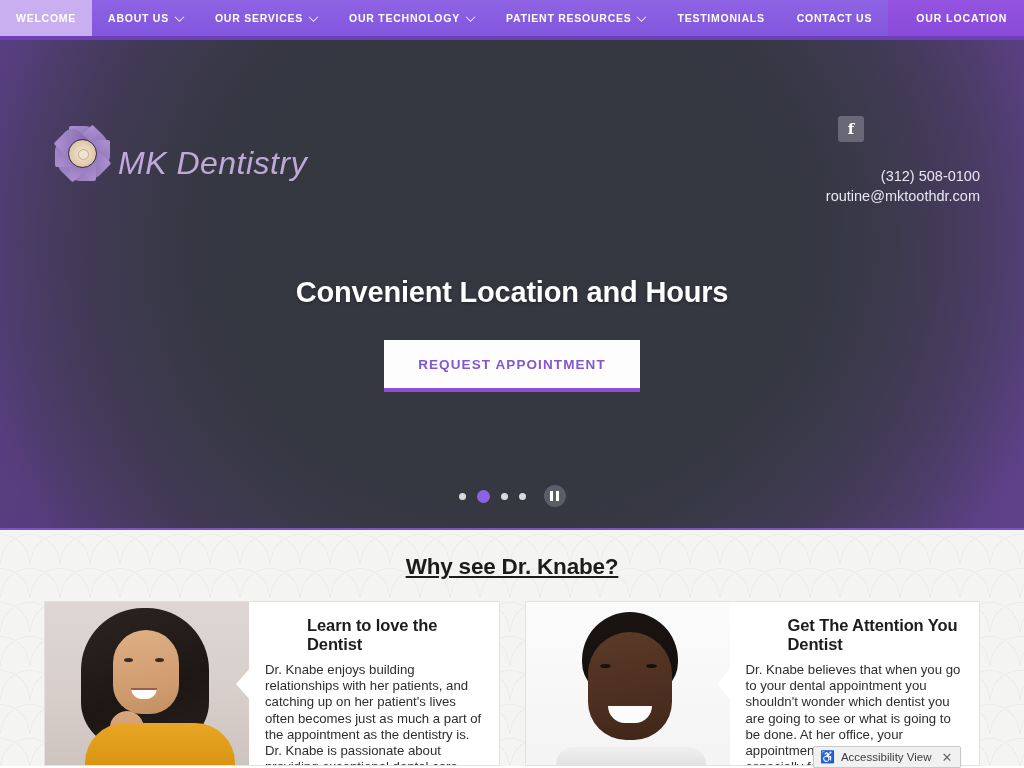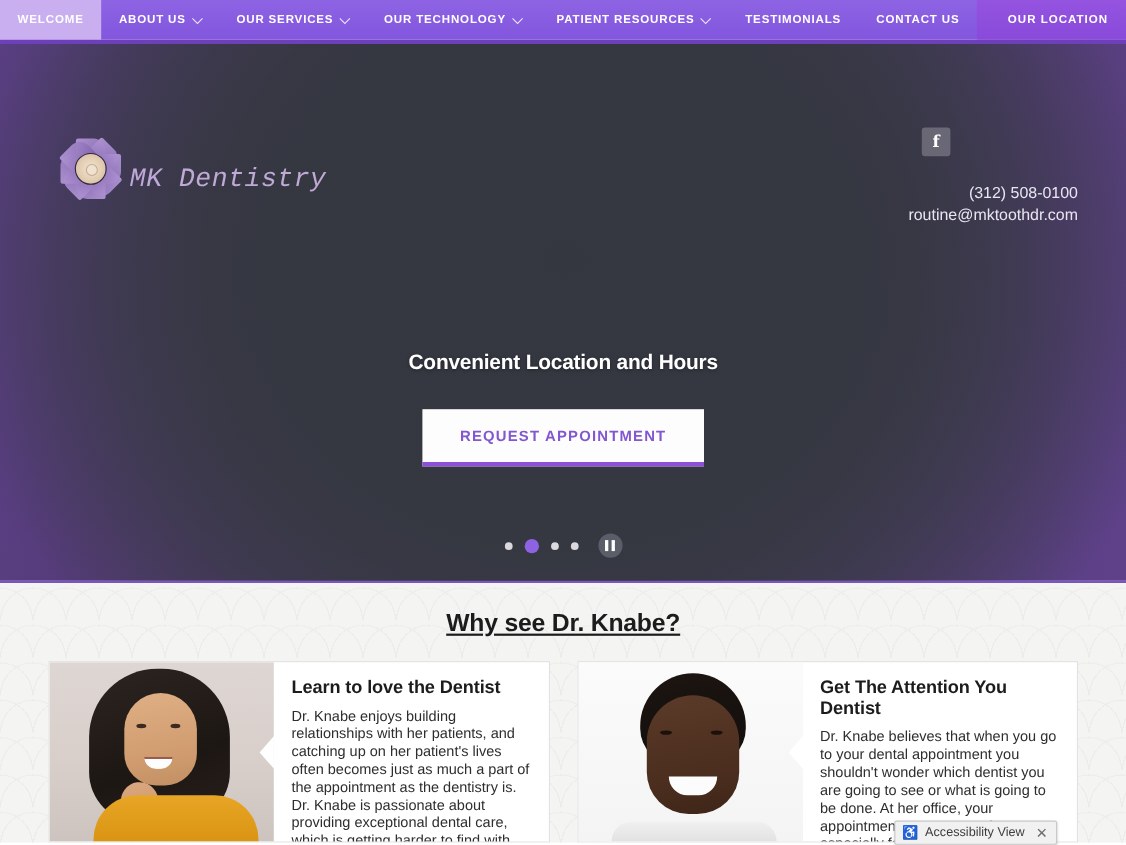--- a/index.html
+++ b/index.html
@@ -115,23 +115,23 @@
     content: "";
     position: absolute; left: 50%; top: 50%;
     width: 9px; height: 9px; margin: -4.5px 0 0 -4.5px;
     border-radius: 50%;
     background: #efe2d0;
     border: 1px solid #c7ab8d;
   }
   .logo-text {
     margin-left: 6px;
     color: #cbb3e4;
-    font-family: Liberation Mono, monospace;
+    font-family: Liberation Sans, sans-serif;
     font-style: italic;
-    font-size: 24px;
+    font-size: 32px;
     letter-spacing: 0.5px;
     margin-top: 20px;
     opacity: 0.92;
     text-align: center;
   }
 
   
   .social-btn {
     position: absolute;
     right: 160px; top: 76px;
@@ -159,25 +159,24 @@
 
   
   .hero-center {
     position: absolute;
     left: 0; right: 0; top: 236px;
     text-align: center;
     z-index: 4;
   }
   .hero-title {
     color: #ffffff;
-    font-size: 19px;
+    font-size: 29px;
     font-weight: bold;
     letter-spacing: -0.2px;
     text-shadow: 0 1px 3px rgba(0,0,0,0.35);
-    margin-top: 43px;
   }
   .hero-cta {
     display: inline-block;
     margin-top: 31px;
     background: #fdfdfd;
     color: #8257cf;
     font-size: 13.5px;
     font-weight: bold;
     letter-spacing: 1.1px;
     padding: 17px 34px 16px;
@@ -368,20 +367,21 @@
     padding: 14px 16px 0 16px;
     min-width: 0;
     overflow: hidden;
   }
   .card-title {
     font-size: 16.5px;
     font-weight: bold;
     color: #1c1c1c;
     margin-bottom: 8px;
     letter-spacing: -0.1px;
+    margin-left: 42px;
   }
   .card-text {
     font-size: 13.2px;
     line-height: 16.2px;
     color: #2e2e2e;
   }
 
   
   .a11y {
     position: absolute;

